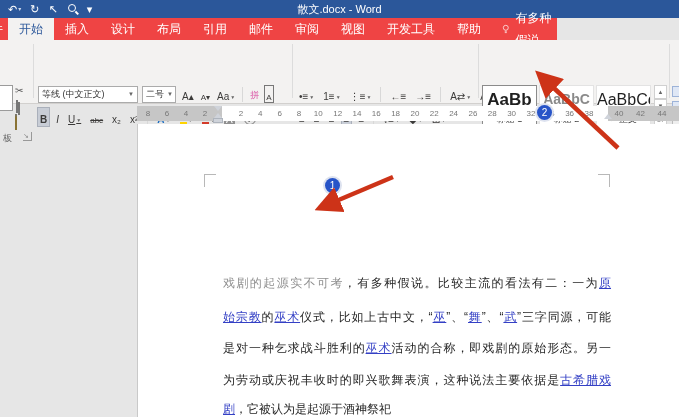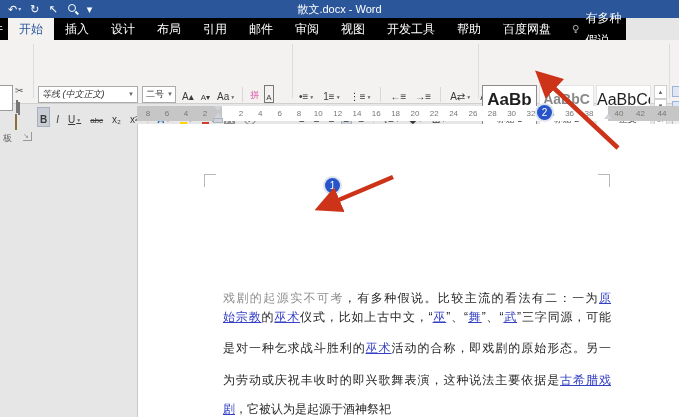--- a/index.html
+++ b/index.html
@@ -9,21 +9,21 @@
   
   #titlebar{position:absolute;left:0;top:0;width:679px;height:18px;background:#2b579a;}
   #qat{position:absolute;left:8px;top:0;height:18px;display:flex;align-items:center;gap:9px;}
   .qat-btn{color:#fff;font-size:11px;line-height:18px;display:flex;align-items:center;gap:1px;}
   .qat-btn .dd{color:#cdd8ec;font-size:6px;}
   .mag{position:relative;width:11px;height:12px;}
   .mag::before{content:"";position:absolute;left:1px;top:1px;width:6px;height:6px;border:1px solid #fff;border-radius:50%;}
   .mag::after{content:"";position:absolute;left:8px;top:9px;width:4px;height:1.5px;background:#fff;transform:rotate(45deg);}
   #title{position:absolute;left:0;right:0;top:2px;text-align:center;font-size:11px;color:#fff;}
   
-  #tabrow{position:absolute;left:0;top:18px;width:626px;height:22px;background:#000000;display:flex;align-items:stretch;}
+  #tabrow{position:absolute;left:0;top:18px;width:557px;height:22px;background:#ef4444;display:flex;align-items:stretch;}
   .tab{padding:0 11px;font-size:12px;line-height:22px;color:#fff;white-space:nowrap;}
   .tab.active{background:#f3f2f1;color:#2b579a;}
   .tab.clipped{margin-left:-9px;padding:0 5px 0 0;}
   #tellme{display:flex;align-items:center;gap:6px;font-size:12px;color:#fff;margin-left:10px;line-height:22px;}
   
   #ribbon{position:absolute;left:0;top:40px;width:679px;height:63px;background:#f3f2f1;border-bottom:1px solid #d2d0ce;}
   .gsep{position:absolute;top:4px;height:54px;width:1px;background:#dcdcdc;}
   .rrow{display:flex;align-items:center;gap:4px;height:18px;}
   .combo{display:flex;align-items:center;background:#fff;border:1px solid #ababab;height:15px;font-size:9px;color:#333;padding:0 3px;gap:3px;white-space:nowrap;}
   .combo .dd{font-size:6px;color:#666;}
@@ -118,21 +118,20 @@
       <span class="tab active">开始</span>
       <span class="tab">插入</span>
       <span class="tab">设计</span>
       <span class="tab">布局</span>
       <span class="tab">引用</span>
       <span class="tab">邮件</span>
       <span class="tab">审阅</span>
       <span class="tab">视图</span>
       <span class="tab">开发工具</span>
       <span class="tab">帮助</span>
-      <span class="tab">百度网盘</span>
       <div id="tellme">
       <svg width="11" height="15" viewBox="0 0 11 15">
         <circle cx="5.5" cy="5" r="3.6" fill="none" stroke="#fff" stroke-width="1"></circle>
         <path d="M4 10h3 M4 12h3" stroke="#fff" stroke-width="1"></path>
       </svg>
       <span>有多种假说</span>
     </div>
   </div>
 
   <div id="ribbon">
@@ -143,21 +142,21 @@
     <span class="clipbtn" style="left:15px;top:78px;"><span class="ic-brush"></span></span>
 
     <div class="gsep" style="left:33px;"></div>
     <div class="gsep" style="left:292px;"></div>
     <div class="gsep" style="left:478px;"></div>
     <div class="gsep" style="left:669px;"></div>
 
     <div class="abs" style="left:38px;top:45px;">
       <div class="rrow">
         <div class="combo" style="width:92px;">
-          <span style="flex:1;font-style:italic;">等线 (中文正文)</span>
+          <span style="flex:1;">等线 (中文正文)</span>
             <span class="dd">▼</span>
         </div>
         <div class="combo" style="width:26px;">
           <span style="flex:1;">二号</span>
             <span class="dd">▼</span>
         </div>
         <span id="font-row1" style="display:flex;align-items:center;gap:3px;">
             <span class="btn">
               <span class="g">A▴</span>
             </span>
@@ -328,21 +327,21 @@
     <span class="tri-down" style="left:77px;top:0;"></span>
     <span class="tri-up" style="left:77px;top:7px;"></span>
     <span class="ind-box" style="left:76px;top:12px;"></span>
     <span class="tri-up" style="left:467px;top:8px;"></span>
   </div>
 
   <div id="page">
     <div class="cornermark" id="cm-left"></div>
     <div class="cornermark" id="cm-right"></div>
     <div id="bodytext">
-        <div class="bodyline" style="top: 166px;"><span class="seg gray">戏剧的起源实不可考</span><span class="seg">，有多种假说。比较主流的看法有二：一为</span><span class="seg link">原</span></div>
+        <div class="bodyline" style="top: 151px;"><span class="seg gray">戏剧的起源实不可考</span><span class="seg">，有多种假说。比较主流的看法有二：一为</span><span class="seg link">原</span></div>
         <div class="bodyline" style="top: 185px;"><span class="seg link">始宗教</span><span class="seg">的</span><span class="seg link">巫术</span><span class="seg">仪式，比如上古中文，“</span><span class="seg link">巫</span><span class="seg">”、“</span><span class="seg link">舞</span><span class="seg">”、“</span><span class="seg link">武</span><span class="seg">”三字同源，可能</span></div>
         <div class="bodyline" style="top: 216px;"><span class="seg">是对一种乞求战斗胜利的</span><span class="seg link">巫术</span><span class="seg">活动的合称，即戏剧的原始形态。另一</span></div>
         <div class="bodyline" style="top: 248px;"><span class="seg">为劳动或庆祝丰收时的即兴歌舞表演，这种说法主要依据是</span><span class="seg link">古希腊戏</span></div>
         <div class="bodyline last" style="top: 277px;"><span class="seg link">剧</span><span class="seg">，它被认为是起源于酒神祭祀</span></div>
       </div>
   </div>
 
   <div class="badge" style="left:325px;top:178px;">1</div>
   <div class="badge" style="left:537px;top:105px;">2</div>
 

